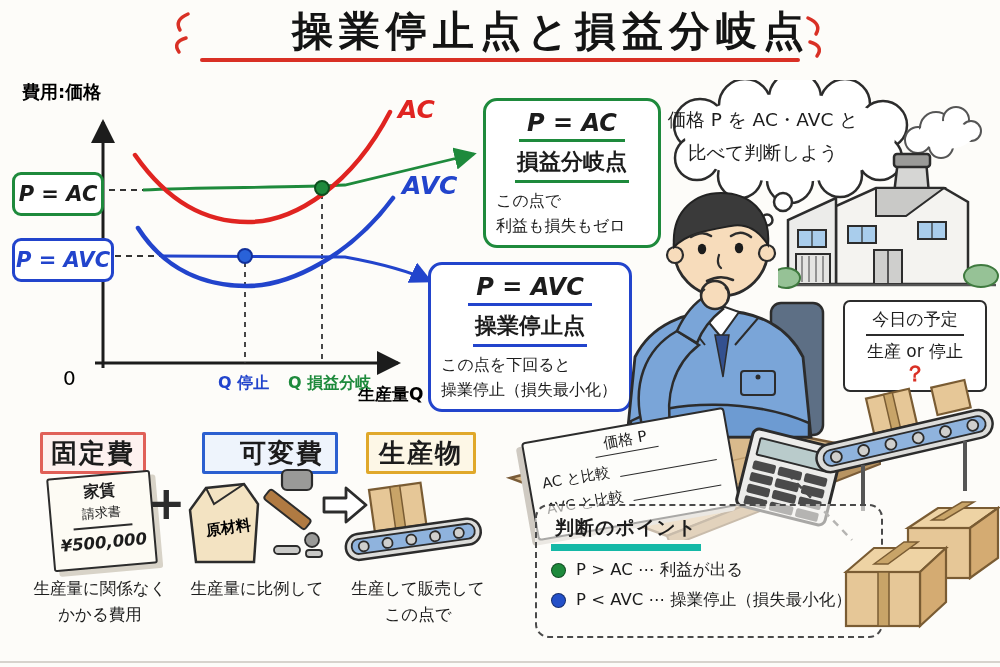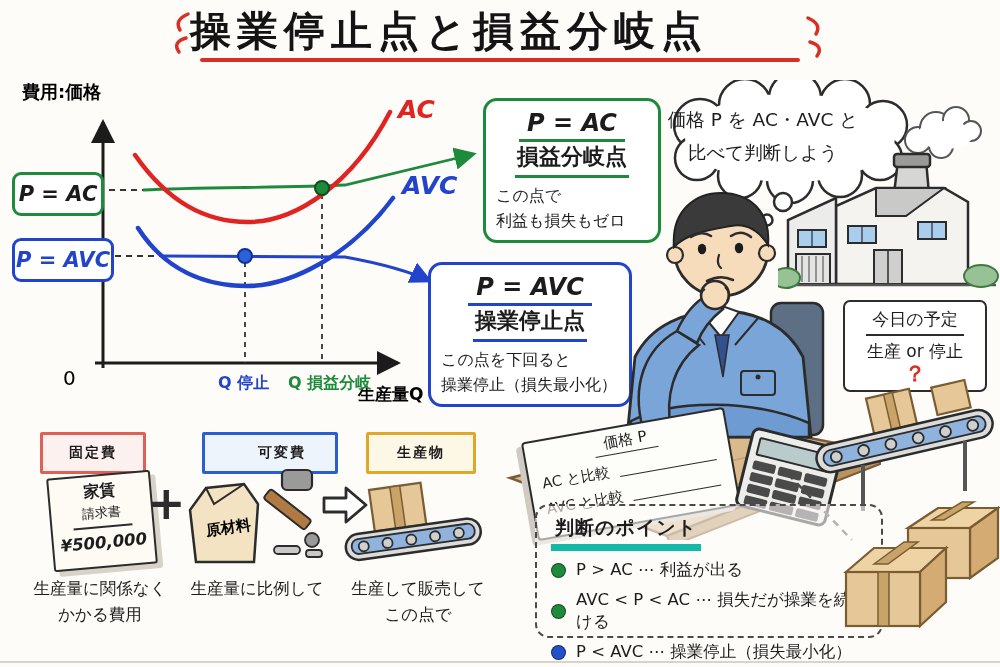--- a/index.html
+++ b/index.html
@@ -3,37 +3,37 @@
 <meta charset="utf-8">
 <style>
   html,body{margin:0;padding:0;background:#e8e8e8;}
   #canvas{
     position:relative;width:1000px;height:667px;margin:0 auto;
     background:#fdfcf9;overflow:hidden;
     font-family:"DejaVu Sans","Liberation Sans",sans-serif;color:#1c1c1c;
   }
   .abs{position:absolute;}
   
-  .title{left:190px;top:4px;width:620px;height:54px;text-align:left;
+  .title{left:190px;top:4px;width:620px;height:54px;text-align:right;
     font-size:41px;font-weight:bold;letter-spacing:6px;color:#141414;}
   .title-underline{left:200px;top:58px;width:600px;height:4px;background:#d93025;border-radius:3px;}
   
   .pbox{display:flex;align-items:center;justify-content:center;
     background:#fff;border-radius:9px;font-size:21px;font-weight:bold;font-style:italic;}
   .pbox.green{border:3px solid #1e8a3c;color:#1b1b1b;}
   .pbox.blue{border:3px solid #2244cc;color:#2244cc;}
   
   .note{background:#fff;border-radius:14px;padding:8px 10px 6px;text-align:center;}
   .note.green{border:3px solid #1e8a3c;}
   .note.blue{border:3px solid #2244cc;}
   .note .formula{font-size:24px;font-weight:bold;font-style:italic;display:inline-block;
     padding:0 8px 2px;border-bottom:3px solid;}
   .note.green .formula{border-color:#1e8a3c;}
   .note.blue .formula{border-color:#2244cc;}
-  .note .nname{font-size:22px;font-weight:bold;display:inline-block;
+  .note .nname{font-size:22px;font-weight:bold;display:inline-block;margin-top:5px;
     padding:0 2px 3px;border-bottom:3px solid;}
   .note.green .nname{border-color:#1e8a3c;}
   .note.blue .nname{border-color:#2244cc;text-align:right;}
   .note .ndesc{font-size:16px;text-align:left;margin-top:6px;line-height:1.55;}
   
   .bubble-text{left:658px;top:103px;width:210px;font-size:18.5px;line-height:1.8;
     text-align:center;font-weight:500;}
   
   .sign{left:843px;top:300px;width:144px;height:92px;background:#fff;
     border:2.5px solid #2c2c2c;border-radius:7px;text-align:center;padding-top:6px;box-sizing:border-box;}
@@ -49,21 +49,21 @@
   .clip-row{display:flex;align-items:flex-end;font-size:14.5px;margin-top:7px;}
   .clip-row .fill-line{flex:1;border-bottom:1.5px solid #2c2c2c;margin:0 2px 3px 10px;}
   
   .calc{left:742px;top:436px;width:94px;height:82px;background:#ececea;border:3px solid #2c2c2c;
     border-radius:8px;transform:rotate(14deg);padding:6px;box-sizing:border-box;}
   .calc .screen{height:15px;background:#b9cbcb;border:2px solid #2c2c2c;border-radius:2px;}
   .calc .keys{display:grid;grid-template-columns:repeat(3,1fr);gap:3px;margin-top:5px;}
   .calc .keys div{height:9px;background:#4a4a4a;border-radius:2px;}
   
   .costlabel{display:flex;align-items:center;justify-content:center;height:36px;
-    font-size:14px;font-weight:bold;border-radius:2px;letter-spacing:2px;}
+    font-size:26px;font-weight:bold;border-radius:2px;letter-spacing:2px;}
   .costlabel.red{border:3px solid #e06058;background:#fdf1ef;}
   .costlabel.blue{border:3px solid #2b5fd0;background:#eef4fc;padding-left:24px;}
   .costlabel.orange{border:3px solid #e0a82a;background:#fdf7e6;}
   .caption{font-size:16.5px;text-align:center;line-height:1.55;font-weight:500;}
   
   .invoice{left:50px;top:474px;width:104px;height:94px;background:#fdfbf4;
     border:2.5px solid #2c2c2c;border-radius:3px;transform:rotate(-5deg);
     box-shadow:5px 5px 0 #d8d3c8;text-align:center;padding-top:5px;box-sizing:border-box;}
   .invoice .l1{font-size:16px;font-weight:600;}
   .invoice .l2{font-size:13px;border-bottom:2px solid #2c2c2c;display:inline-block;padding:0 10px 4px;}
@@ -333,24 +333,20 @@
     <line x1="6" y1="6" x2="70" y2="72" stroke="#4a4a4a" stroke-width="2.5" stroke-dasharray="7 6"></line>
   </svg>
 
   <div class="abs judge">
     <span class="jtitle">判断のポイント</span>
     <div class="jrow">
       <span class="dot dot-green"></span>
       <span>P &gt; AC ⋯ 利益が出る</span>
     </div>
     <div class="jrow">
-      <span class="dot dot-green"></span>
-      <span>AVC &lt; P &lt; AC ⋯ 損失だが操業を続ける</span>
-    </div>
-    <div class="jrow">
       <span class="dot dot-blue"></span>
       <span>P &lt; AVC ⋯ 操業停止（損失最小化）</span>
     </div>
   </div>
 
   <svg class="abs" style="left:838px;top:490px" width="162" height="142">
 
     <polygon points="70,38 100,18 160,18 132,38" fill="#eed3a4" stroke="#7a5c33" stroke-width="2.2"></polygon>
     <polygon points="132,38 160,18 160,68 132,88" fill="#d4ab72" stroke="#7a5c33" stroke-width="2.2"></polygon>
     <rect x="70" y="38" width="62" height="50" fill="#e6c797" stroke="#7a5c33" stroke-width="2.2"></rect>

